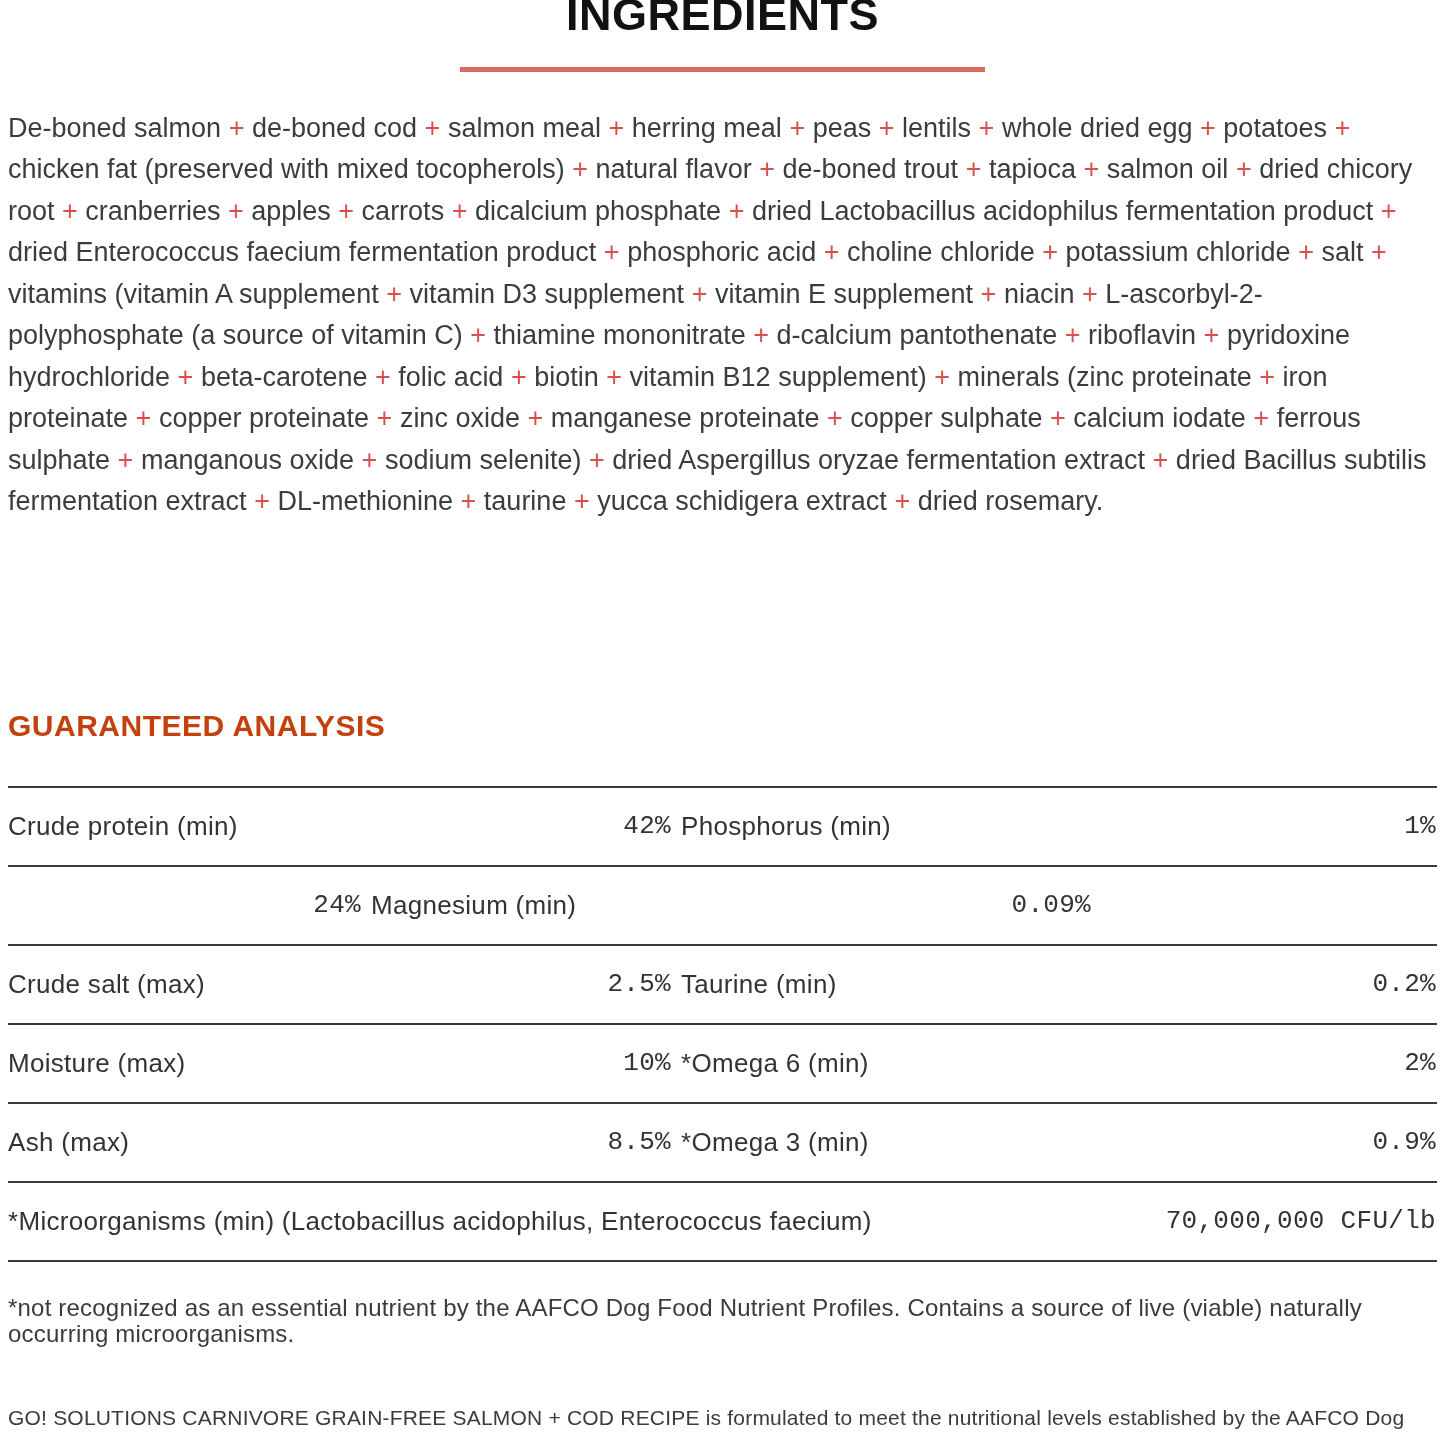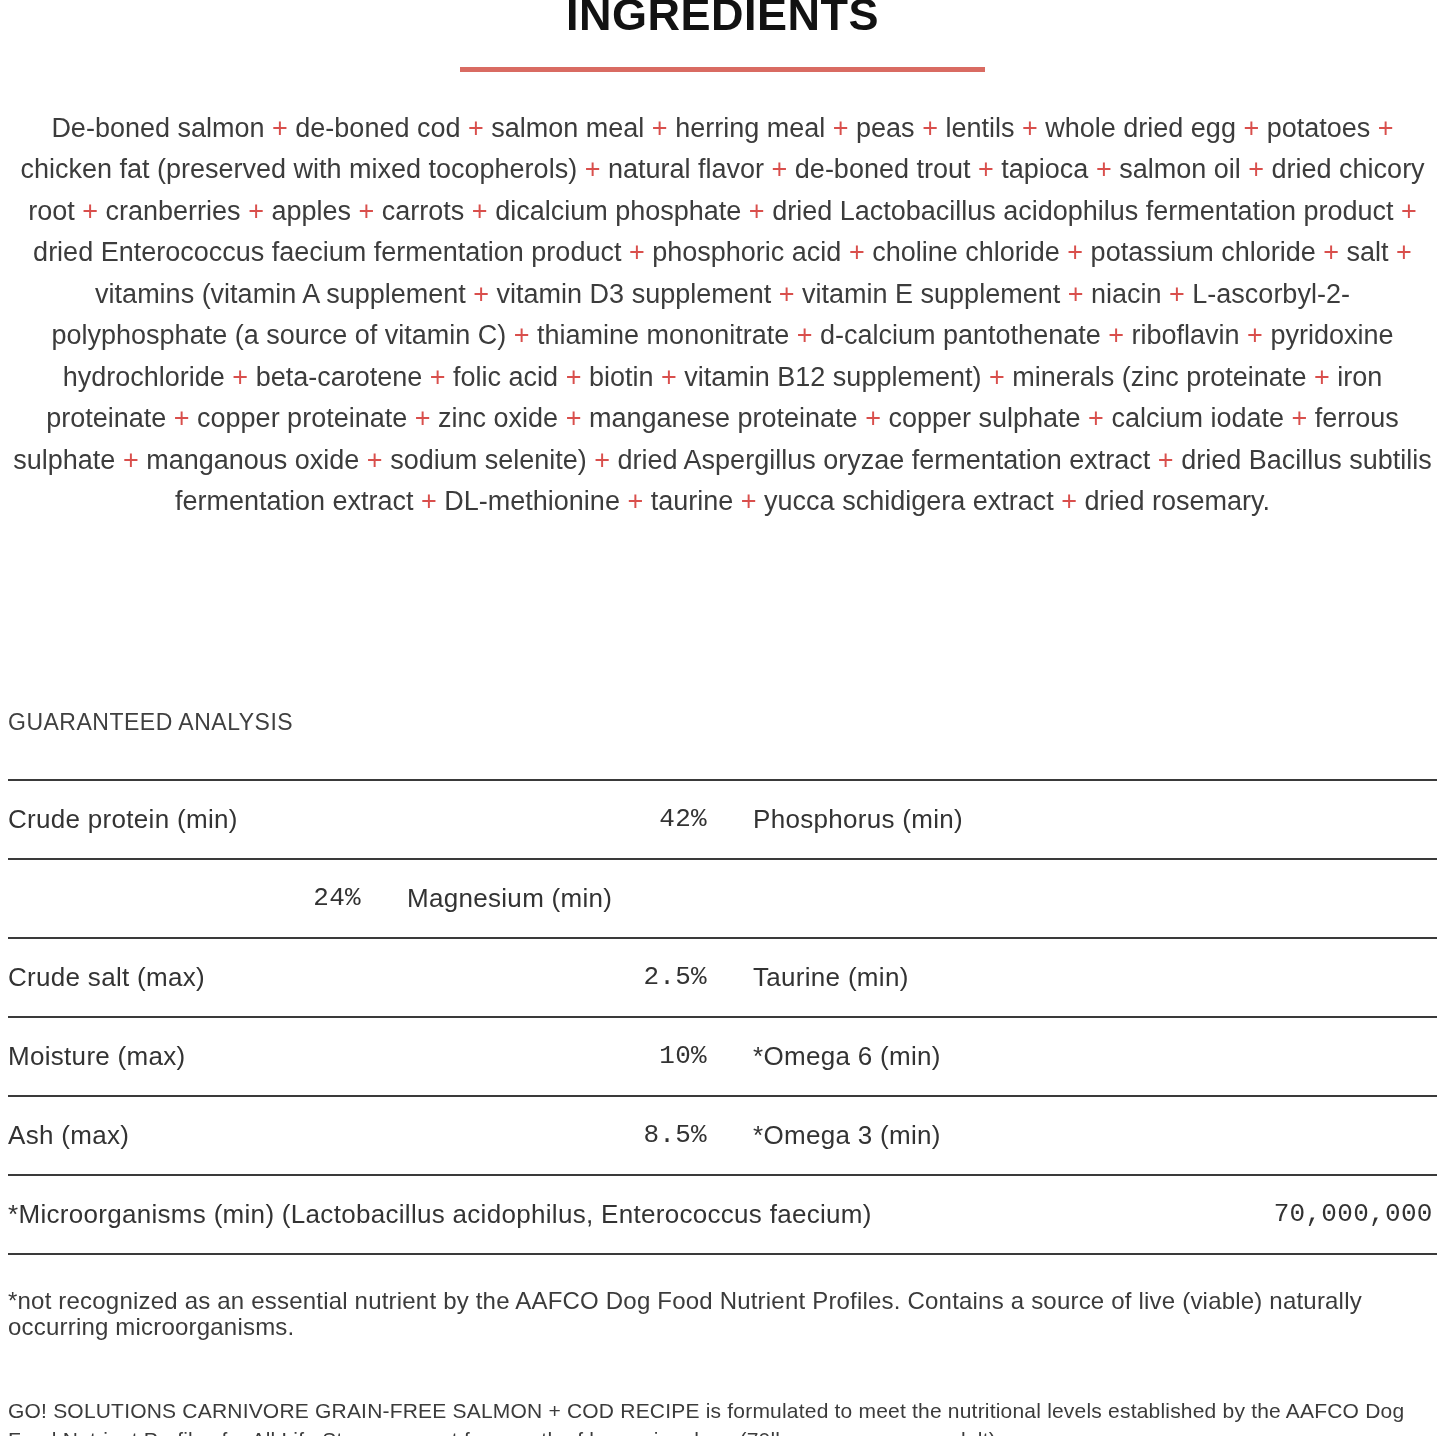--- a/index.html
+++ b/index.html
@@ -29,49 +29,48 @@
   .title-rule {
     width: 525px;
     height: 5px;
     margin: 30px auto 0 auto;
     background: #d96b62;
     border: none;
   }
   
   .ingredients-paragraph {
     margin: 36px 0 0 0;
-    text-align: center;
+    text-align: left;
     font-size: 27px;
     line-height: 41.5px;
     font-weight: 400;
     color: #3c3c3c;
   }
   .plus {
     color: #d94f4c;
     font-weight: 500;
   }
   
   .ga-title {
     margin: 186px 0 0 0;
-    font-size: 23px;
-    font-weight: 400;
+    font-size: 30px;
+    font-weight: 700;
     letter-spacing: 0.5px;
-    color: #404040;
+    color: #c2410c;
   }
   .ga-table {
     margin-top: 43px;
     border-bottom: 2px solid #3a3a3a;
   }
   .ga-row {
     display: grid;
     grid-template-columns: 353px 310px 420px 345px;
     align-items: center;
     min-height: 77px;
     border-top: 2px solid #3a3a3a;
-    gap: 36px;
   }
   .ga-row-full .ga-span3 {
     grid-column: 1 / 4;
   }
   .ga-cell {
     font-size: 26px;
     font-weight: 400;
     color: #333333;
     letter-spacing: 0.3px;
   }
@@ -109,20 +108,21 @@
   <div class="ga-table">
       <div class="ga-row">
         <div class="ga-cell ga-label">Crude protein (min)</div>
         <div class="ga-cell ga-value">42%</div>
         <div class="ga-cell ga-label ga-label-r">Phosphorus (min)</div>
         <div class="ga-cell ga-value">1%</div>
       </div>
       <div class="ga-row">
         <div class="ga-cell ga-value">24%</div>
         <div class="ga-cell ga-label ga-label-r">Magnesium (min)</div>
+        <div class="ga-cell ga-value">0.09%</div>
       </div>
       <div class="ga-row">
         <div class="ga-cell ga-label">Crude salt (max)</div>
         <div class="ga-cell ga-value">2.5%</div>
         <div class="ga-cell ga-label ga-label-r">Taurine (min)</div>
         <div class="ga-cell ga-value">0.2%</div>
       </div>
       <div class="ga-row">
         <div class="ga-cell ga-label">Moisture (max)</div>
         <div class="ga-cell ga-value">10%</div>

